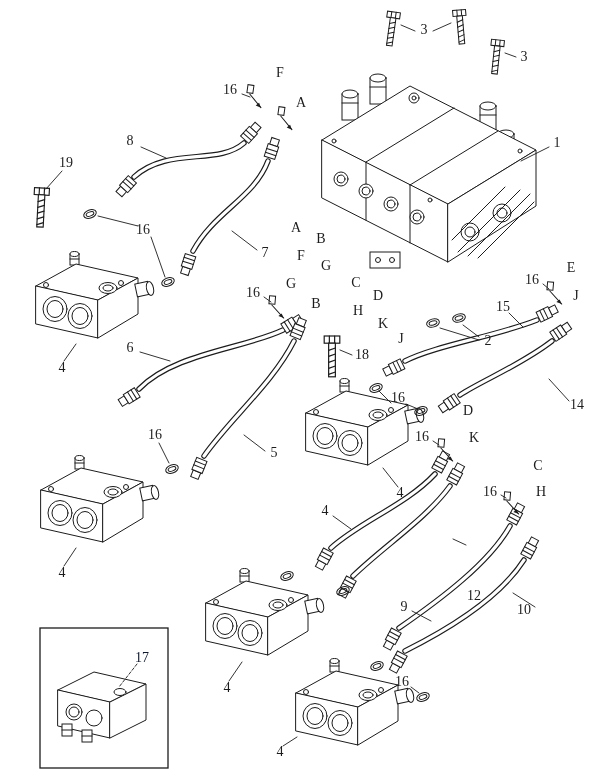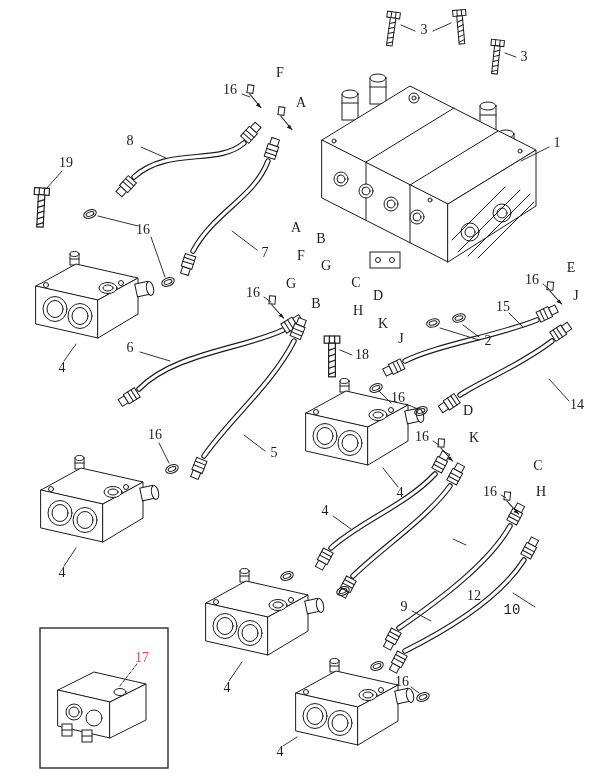--- a/index.html
+++ b/index.html
@@ -320,20 +320,20 @@
       <span class="callout letter" style="left: 474px; top: 438px; color: rgb(28, 28, 28);">K</span>
       <span class="callout number" style="left: 274px; top: 453px; color: rgb(28, 28, 28);">5</span>
       <span class="callout letter" style="left: 538px; top: 466px; color: rgb(28, 28, 28);">C</span>
       <span class="callout number" style="left: 490px; top: 492px; color: rgb(28, 28, 28);">16</span>
       <span class="callout letter" style="left: 541px; top: 492px; color: rgb(28, 28, 28);">H</span>
       <span class="callout number" style="left: 400px; top: 493px; color: rgb(28, 28, 28);">4</span>
       <span class="callout number" style="left: 325px; top: 511px; color: rgb(28, 28, 28);">4</span>
       <span class="callout number" style="left: 474px; top: 548px; color: rgb(28, 28, 28); margin-top: 48px;">12</span>
       <span class="callout number" style="left: 62px; top: 573px; color: rgb(28, 28, 28);">4</span>
       <span class="callout number" style="left: 404px; top: 607px; color: rgb(28, 28, 28);">9</span>
-      <span class="callout number" style="left: 512px; top: 610px; color: rgb(28, 28, 28); font-family: Liberation Mono, monospace;">10</span>
-      <span class="callout number" style="left: 142px; top: 658px; color: #ef4444;">17</span>
+      <span class="callout number" style="left: 524px; top: 610px; color: rgb(28, 28, 28);">10</span>
+      <span class="callout number" style="left: 142px; top: 658px; color: #0f172a;">17</span>
       <span class="callout number" style="left: 402px; top: 682px; color: rgb(28, 28, 28);">16</span>
       <span class="callout number" style="left: 227px; top: 688px; color: rgb(28, 28, 28);">4</span>
       <span class="callout number" style="left: 280px; top: 752px; color: rgb(28, 28, 28);">4</span>
     </div>
 
 </div>
 
 </body></html>

